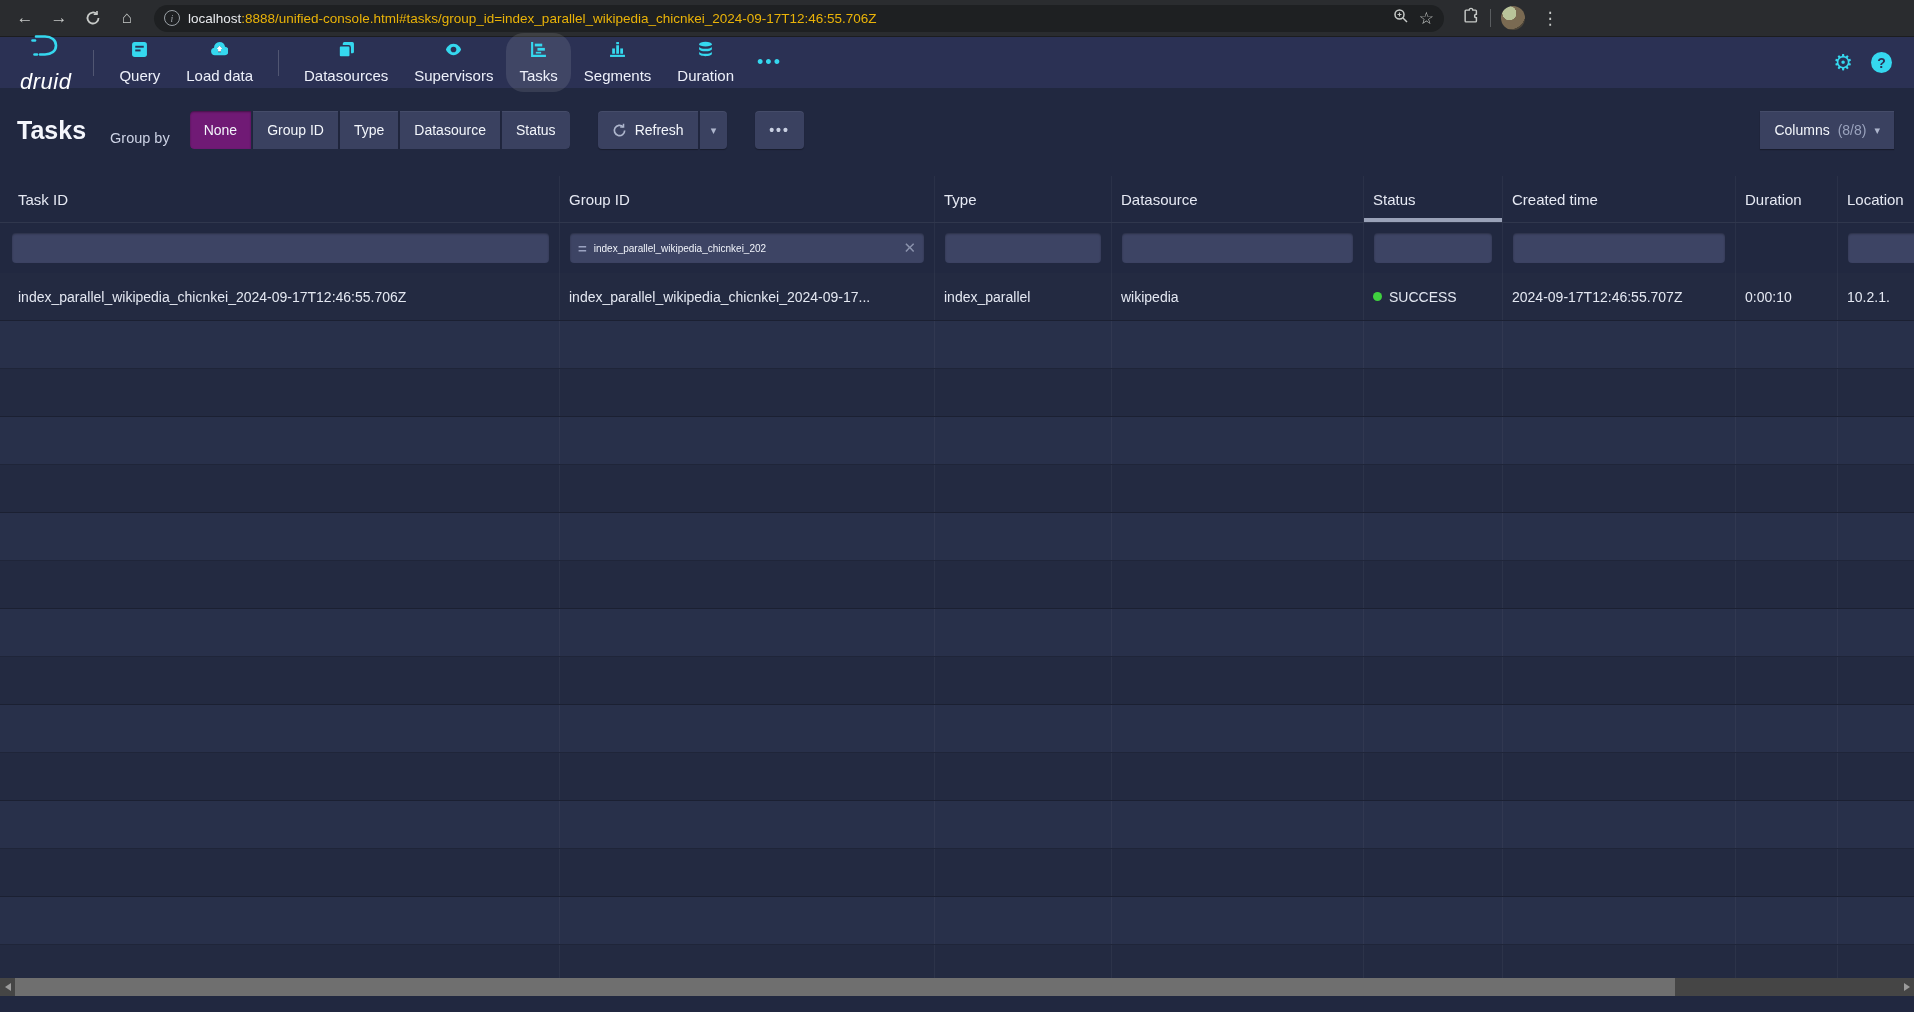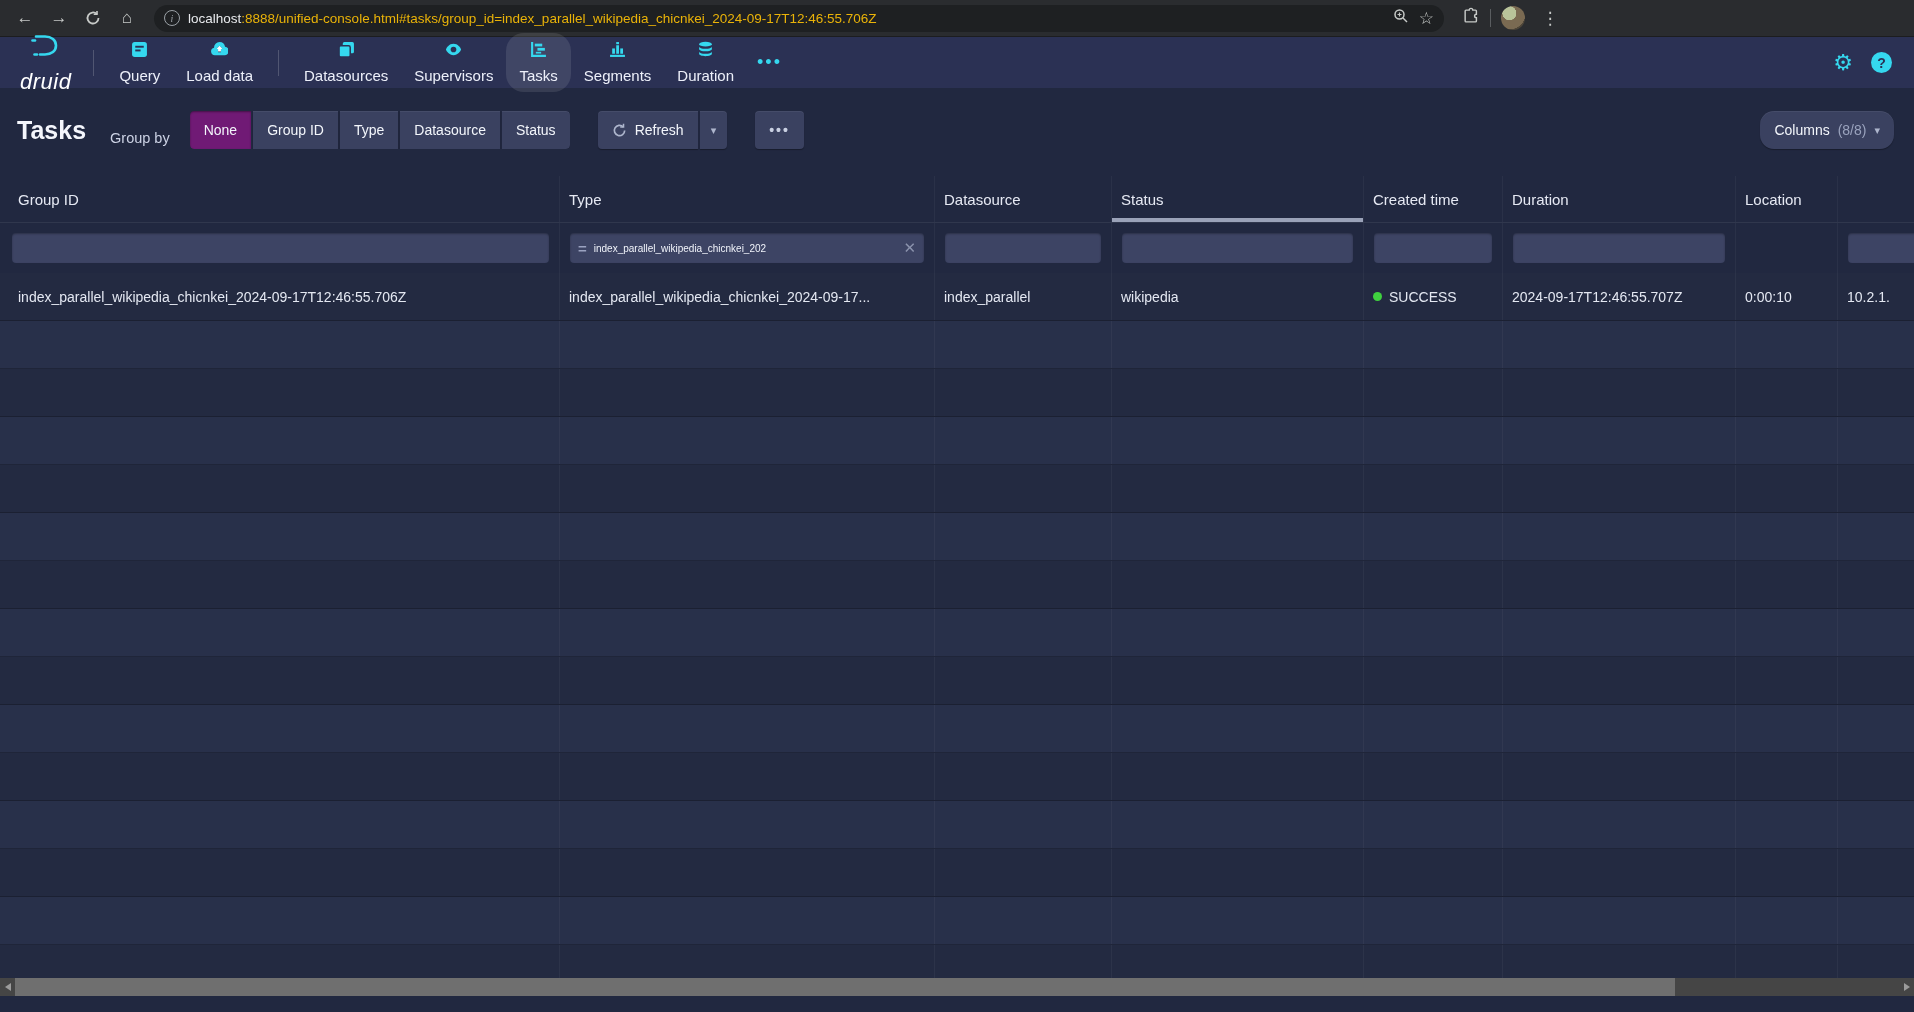--- a/index.html
+++ b/index.html
@@ -40,21 +40,21 @@
   .seg { display:flex; gap:2px; border-radius:4px; overflow:hidden; }
   .seg .btn { border-radius:0; }
   .seg .btn:first-child { border-radius:4px 0 0 4px; }
   .seg .btn:last-child { border-radius:0 4px 4px 0; }
   .seg .btn.pressed { background:#701a75; box-shadow:inset 0 1px 2px rgba(0,0,0,0.4); }
   .split { display:flex; gap:2px; margin-left:14px; border-radius:4px; }
   .split .btn:first-child { border-radius:4px 0 0 4px; }
   .split .btn:last-child { border-radius:0 4px 4px 0; padding:0 11px; }
   .caret { font-size:11px; color:#aeb6cd; }
   .dots-btn { letter-spacing:2px; font-weight:bold; color:#c9d0e2; border-radius:4px; margin-left:14px; }
-  .columns-btn { margin-left:auto; border-radius:14px; }
+  .columns-btn { margin-left:auto; border-radius:0; }
   .muted { color:#9aa3bd; }
 
   
   .grid-row { display:grid; grid-template-columns:560px 375px 177px 252px 139px 233px 102px 120px; width:1958px; }
   .table { margin-top:26px; }
   .th { height:46px; display:flex; align-items:center; padding:0 9px; font-size:15px; color:#e6e9f3; border-right:1px solid rgba(255,255,255,0.045); position:relative; cursor:pointer; }
   .th:first-child { padding-left:18px; }
   .th.sorted::after { content:""; position:absolute; left:0; right:0; bottom:0; height:4px; background:#9aa2b8; }
   .thead { border-bottom:1px solid rgba(255,255,255,0.07); }
   .frow { height:50px; }
@@ -243,20 +243,21 @@
     <button class="btn columns-btn">
       <span>Columns</span>
       <span class="muted">(8/8)</span>
       <span class="caret">▾</span>
     </button>
   </div>
 
   <div class="table">
 
     <div class="grid-row thead">
+      <div class="th">Task ID</div>
       <div class="th">Group ID</div>
       <div class="th">Type</div>
       <div class="th">Datasource</div>
       <div class="th sorted">Status</div>
       <div class="th">Created time</div>
       <div class="th">Duration</div>
       <div class="th">Location</div>
     </div>
 
     <div class="grid-row frow">

